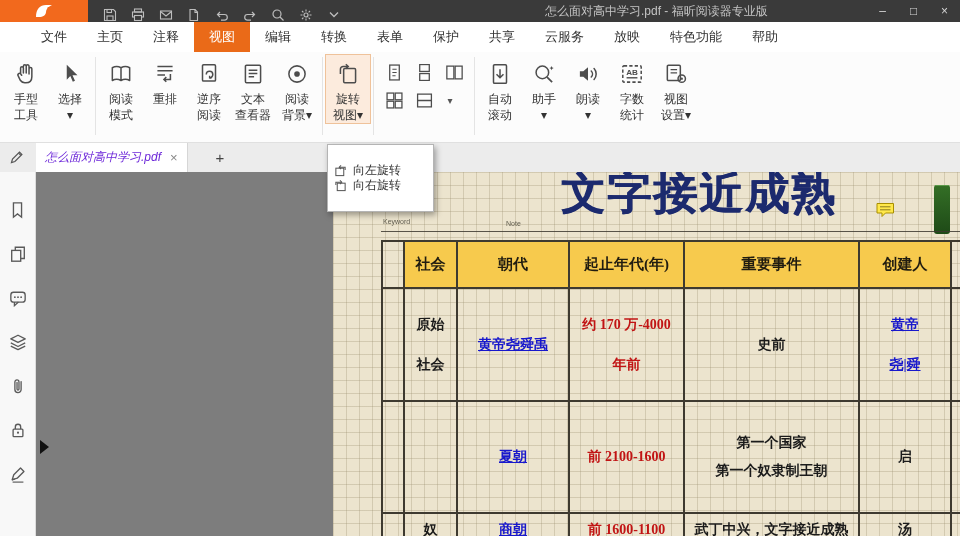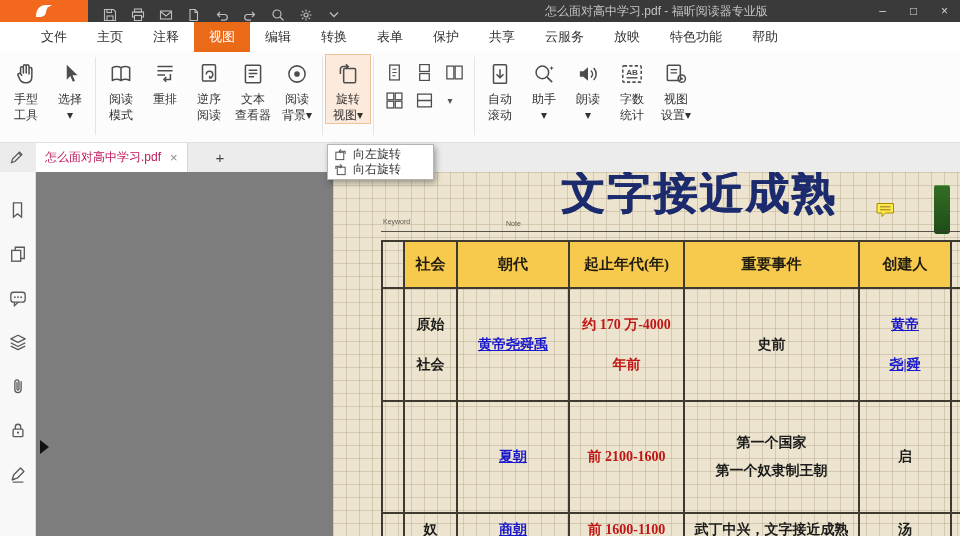--- a/index.html
+++ b/index.html
@@ -26,28 +26,28 @@
   .rbtn.active { background:#fcebdd; outline:1px solid #efc29a; }
   .ricon { height:34px; display:flex; align-items:center; justify-content:center;text-decoration:underline; }
   .rlbl { font-size:12px; line-height:16px; height:16px; color:#333; white-space:nowrap; }
   .rsep { width:1px; height:78px; background:#e4e4e4; margin:2px 3px 0; flex:0 0 auto; }
   .pgroup { display:flex; flex-direction:column; gap:10px; padding:8px 8px 0; }
   .prow { display:flex; align-items:center; gap:12px; }
   .picon { display:flex; align-items:center; justify-content:center; width:18px; height:18px; }
   .picon.chev { font-size:10px; color:#555; width:10px; }
 
   
-  .ctx-menu { position:absolute; left:327px; top:144px; width:107px; background:#ffffff; border:1px solid #b4b4b4; box-shadow:2px 3px 6px rgba(0,0,0,.35); z-index:60; padding:2px 0; }
+  .ctx-menu { position:absolute; left:327px; top:144px; width:107px; background:#ffffff; border:1px solid #b4b4b4; box-shadow:2px 3px 6px rgba(0,0,0,.35); z-index:60; padding:18px 0; }
   .menu-item { height:15px; display:flex; align-items:center; gap:6px; padding:0 8px 0 6px; font-size:12px; color:#333; white-space:nowrap; }
 
   
   .tabbar { position:absolute; left:0; top:143px; width:960px; height:29px; background:#ececec; z-index:20; }
   .pencil { position:absolute; left:9px; top:6px; }
   .tab { position:absolute; left:36px; top:0; height:29px; background:#ffffff; display:flex; align-items:center; gap:9px; padding:0 9px; border-right:1px solid #d6d6d6; }
-  .tab-label { font-size:12px; color:#be185d; white-space:nowrap; }
+  .tab-label { font-size:12px; color:#6d28d9; white-space:nowrap;font-style:italic; }
   .tab-close { font-size:13px; color:#888; line-height:1; }
   .newtab { position:absolute; left:209px; top:0; width:22px; height:29px; display:flex; align-items:center; justify-content:center; font-size:15px; color:#444; }
 
   
   .sidebar { position:absolute; left:0; top:172px; width:36px; height:364px; background:#f8f8f8; border-right:1px solid #dddddd; display:flex; flex-direction:column; padding-top:16px; z-index:10; }
   .side-slot { height:44px; display:flex; align-items:center; justify-content:center; }
   .side-handle { position:absolute; left:40px; top:440px; width:0; height:0; border-top:7px solid transparent; border-bottom:7px solid transparent; border-left:9px solid #111; z-index:12; }
 
   
   .content { position:absolute; left:36px; top:172px; width:924px; height:364px; background:#7d7d7d; overflow:hidden; }

